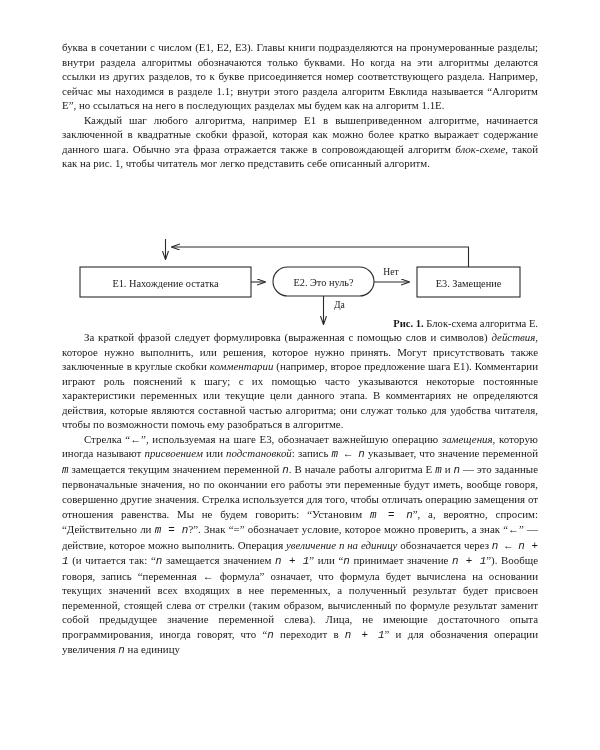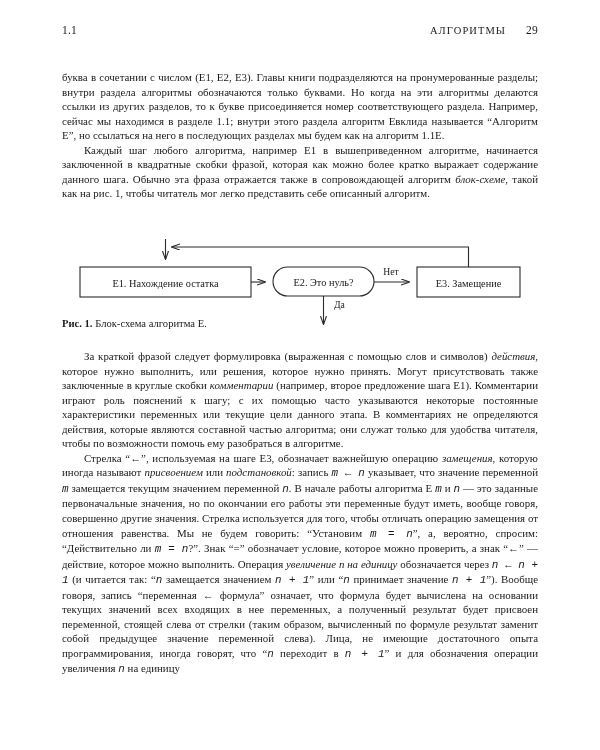--- a/index.html
+++ b/index.html
@@ -47,21 +47,21 @@
     font-size: 10.5px;
     letter-spacing: 1.1px;
   }
   .rh-page {
     font-size: 11.5px;
   }
 
   
   .content {
     position: absolute;
-    top: 70px;
+    top: 40px;
     left: 62px;
     width: 476px;
     font-family: Liberation Serif, serif;
   }
   p.para {
     margin: 0;
     font-size: 10.9px;
     line-height: 14.55px;
     text-align: justify;
     text-justify: inter-word;
@@ -87,46 +87,39 @@
     height: 110px;
   }
   .figure svg {
     display: block;
   }
   .figcaption {
     position: absolute;
     top: 318px;
     left: 62px;
     width: 476px;
-    text-align: left;
+    text-align: right;
     font-size: 10.6px;
   }
   .figcaption .lbl {
     font-weight: bold;
   }
 
   .block-after-fig {
     position: absolute;
-    top: 349px;
+    top: 330px;
     left: 62px;
     width: 476px;
   }
 </style>
 </head>
 <body>
 
 <div class="page">
 
-  <div class="running-head">
-    <span class="rh-left">1.1</span>
-    <span class="rh-right">
-      <span class="rh-title">АЛГОРИТМЫ</span>
-      <span class="rh-page">29</span>
-    </span>
-  </div>
 
   <div class="content">
     <p class="para">буква в сочетании с числом (E1, E2, E3). Главы книги подразделяются на пронумерованные разделы; внутри раздела алгоритмы обозначаются только буквами. Но когда на эти алгоритмы делаются ссылки из других разделов, то к букве присоединяется номер соответствующего раздела. Например, сейчас мы находимся в разделе 1.1; внутри этого раздела алгоритм Евклида называется “Алгоритм E”, но ссылаться на него в последующих разделах мы будем как на алгоритм 1.1E.</p>
     <p class="para indent"><span>Каждый шаг любого алгоритма, например E1 в вышеприведенном алгоритме, начинается заключенной в квадратные скобки фразой, которая как можно более кратко выражает содержание данного шага. Обычно эта фраза отражается также в сопровождающей алгоритм </span><i>блок-схеме</i><span>, такой как на рис. 1, чтобы читатель мог легко представить себе описанный алгоритм.</span></p>
   </div>
 
   <div class="figure">
     <svg width="476" height="110" viewBox="0 0 476 110" xmlns="http://www.w3.org/2000/svg">
       <defs>
         <marker id="ah" markerWidth="9" markerHeight="9" refX="8" refY="3.2" orient="auto" markerUnits="userSpaceOnUse">

